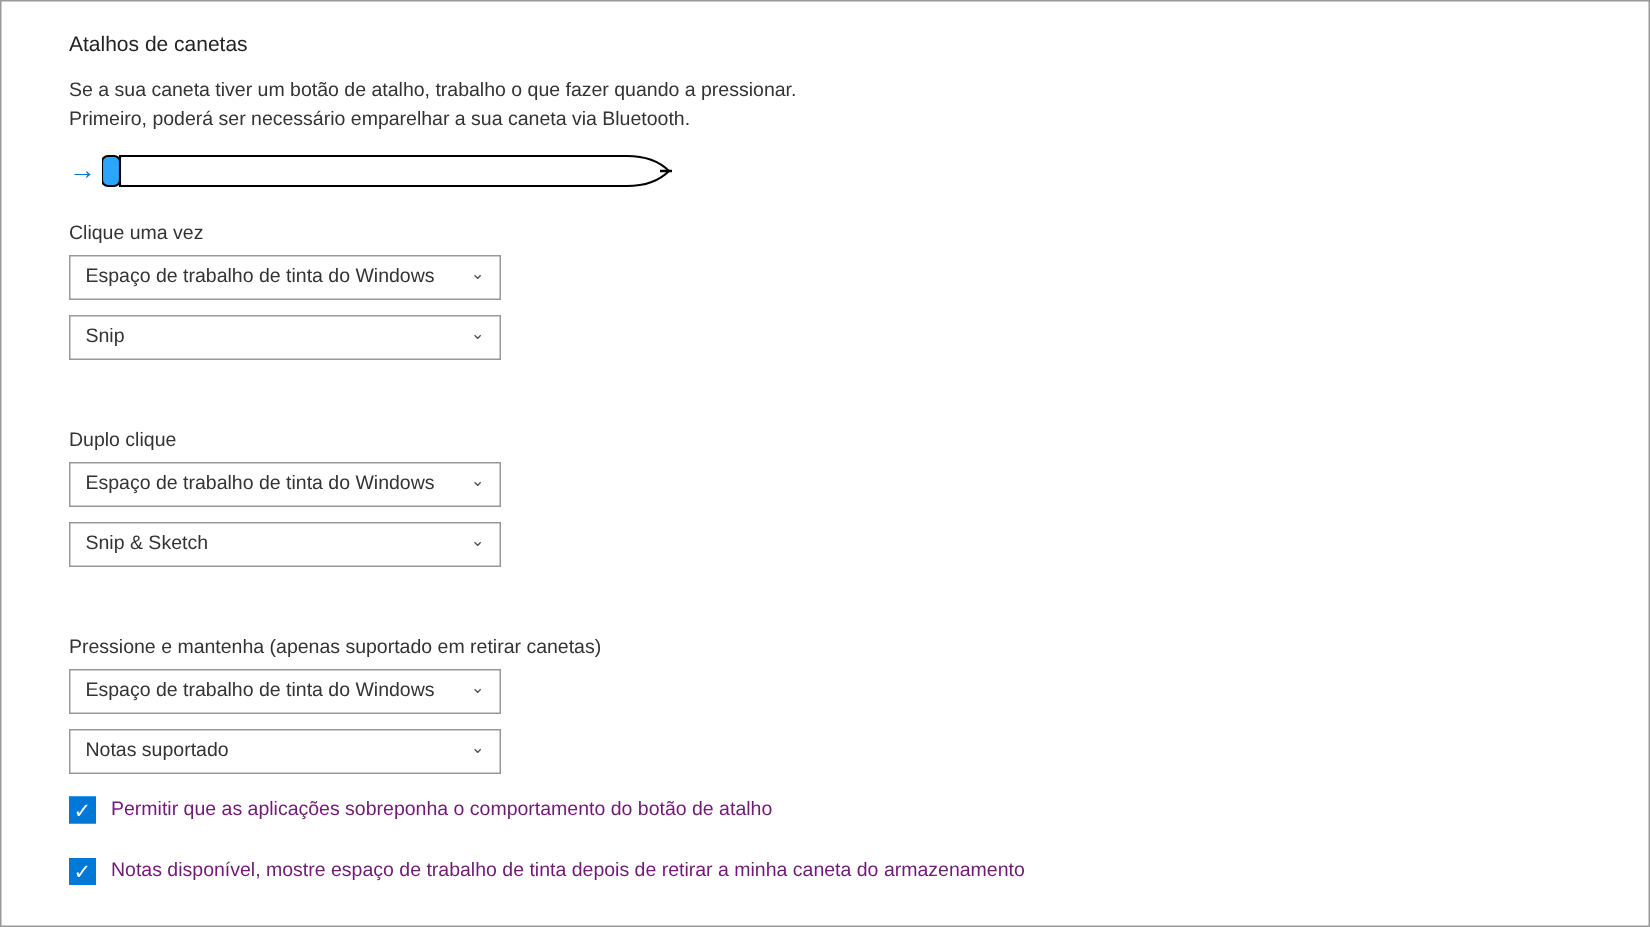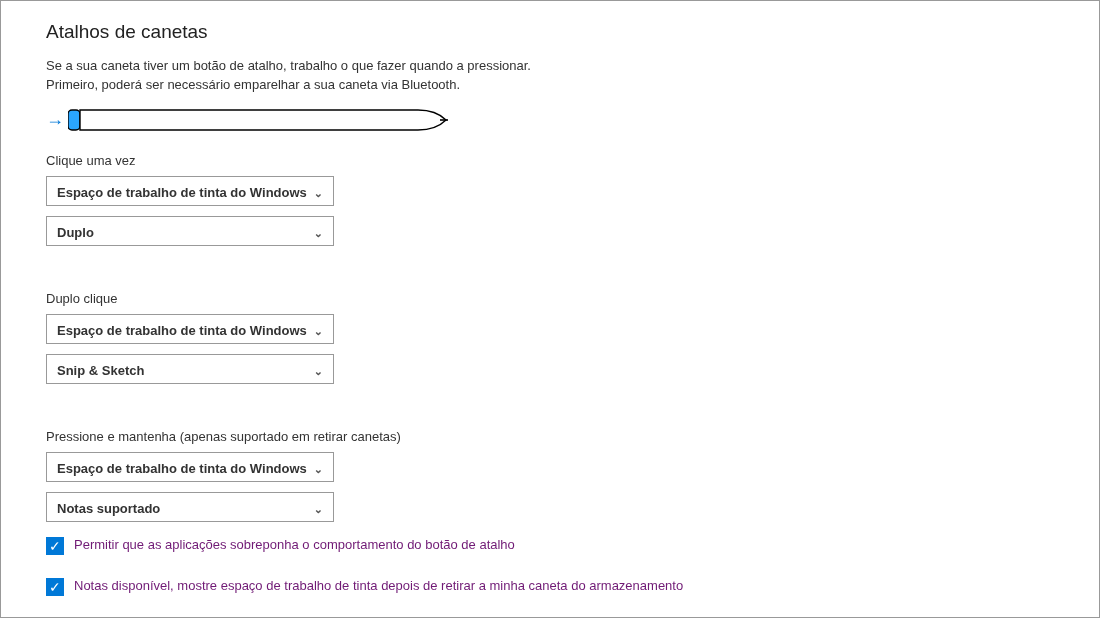--- a/index.html
+++ b/index.html
@@ -12,21 +12,21 @@
       font-size: 13px;
       color: #333;
       background: #fff;
       width: 1100px;
       height: 618px;
       border: 1px solid #999;
       padding: 20px 45px;
       overflow: hidden;
     }
     .section-title {
-      font-size: 19px;
+      font-size: 14px;
       font-weight: 400;
       color: #222;
       margin-bottom: 14px;
     }
     .description {
       font-size: 13px;
       color: #333;
       line-height: 1.45;
       margin-bottom: 14px;
       max-width: 520px;
@@ -46,32 +46,31 @@
       display: block;
     }
     .field-label {
       font-size: 13px;
       color: #333;
       margin-bottom: 8px;
       margin-top: 19px;
     }
     .dropdown {
       display: flex;
-      align-items: flex-end;
+      align-items: flex-start;
       justify-content: space-between;
       border: 1px solid #999;
       background: #fff;
       padding: 5px 10px;
       width: 288px;
       height: 30px;
       font-size: 13px;
       color: #333;
       cursor: pointer;
       margin-bottom: 10px;
-      font-weight: bold;
     }
     .dropdown .chevron {
       font-size: 11px;
       color: #555;
     }
     .group-gap {
       height: 16px;
     }
     .checkbox-row {
       display: flex;
@@ -119,21 +118,21 @@
     <line x1="372" y1="11" x2="382" y2="11" stroke="#000" stroke-width="1.6"></line>
   </svg>
 </div>
 
 <div class="field-label">Clique uma vez</div>
 <div class="dropdown">
   <span>Espaço de trabalho de tinta do Windows</span>
   <span class="chevron">⌄</span>
 </div>
 <div class="dropdown">
-  <span>Duplo</span>
+  <span>Snip</span>
   <span class="chevron">⌄</span>
 </div>
 
 <div class="group-gap"></div>
 
 <div class="field-label">Duplo clique</div>
 <div class="dropdown">
   <span>Espaço de trabalho de tinta do Windows</span>
   <span class="chevron">⌄</span>
 </div>

